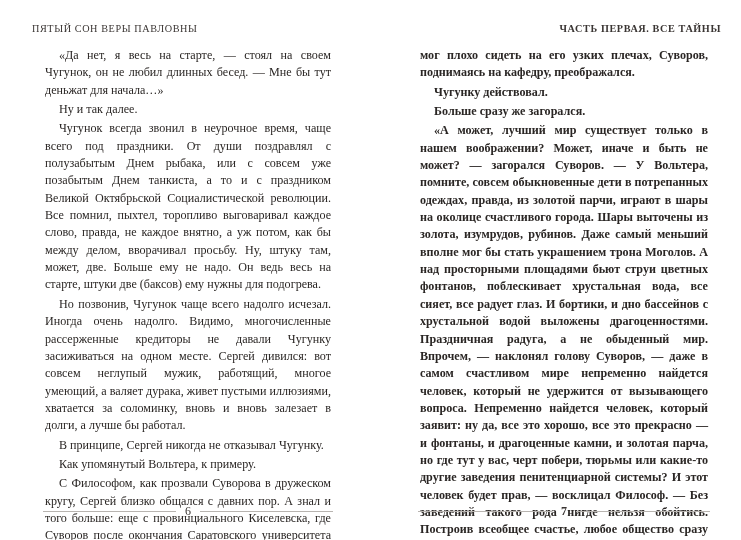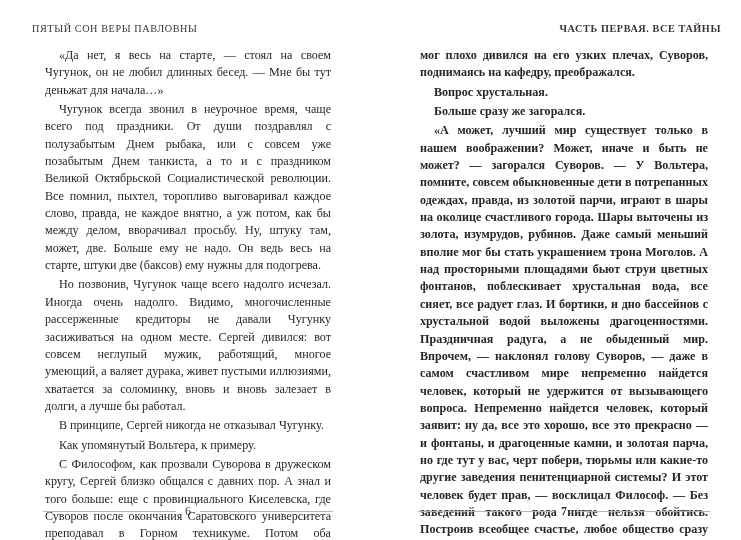--- a/index.html
+++ b/index.html
@@ -44,39 +44,40 @@
   .folio .rule { flex: 1; height: 1px; background: #b8b4b0; }
   .folio .num { padding: 0 9px; }
 </style>
 </head>
 <body>
 
 <div class="page left">
   <div class="running-head">Пятый сон Веры Павловны</div>
   <div class="text">
     <p>«Да нет, я весь на старте, — стоял на своем Чугунок, он не любил длинных бесед. — Мне бы тут деньжат для начала…»</p>
+    <p>Ну и так далее.</p>
     <p>Чугунок всегда звонил в неурочное время, чаще всего под праздники. От души поздравлял с полузабытым Днем рыбака, или с совсем уже позабытым Днем танкиста, а то и с праздником Великой Октябрьской Социалистической революции. Все помнил, пыхтел, торопливо выговаривал каждое слово, правда, не каждое внятно, а уж потом, как бы между делом, вворачивал просьбу. Ну, штуку там, может, две. Больше ему не надо. Он ведь весь на старте, штуки две (баксов) ему нужны для подогрева.</p>
     <p>Но позвонив, Чугунок чаще всего надолго исчезал. Иногда очень надолго. Видимо, многочисленные рассерженные кредиторы не давали Чугунку засиживаться на одном месте. Сергей дивился: вот совсем неглупый мужик, работящий, многое умеющий, а валяет дурака, живет пустыми иллюзиями, хватается за соломинку, вновь и вновь залезает в долги, а лучше бы работал.</p>
     <p>В принципе, Сергей никогда не отказывал Чугунку.</p>
     <p>Как упомянутый Вольтера, к примеру.</p>
     <p>С Философом, как прозвали Суворова в дружеском кругу, Сергей близко общался с давних пор. А знал и того больше: еще с провинциального Киселевска, где Суворов после окончания Саратовского университета преподавал в Горном техникуме. Потом оба доцентствовали, уже в Томске. Философ в университете, Сергей в Политехе. Редкий человек. Случалось, что Сергей специально ходил на его лекции.</p>
 
   </div>
   <div class="folio">
     <span class="rule"></span>
     <span class="num">6</span>
     <span class="rule"></span>
   </div>
 </div>
 
 <div class="page right">
   <div class="running-head">Часть первая. Все тайны</div>
   <div class="text">
-    <p class="cont">мог плохо дивился на его узких плечах, Суворов, поднимаясь на кафедру, преображался.</p>
-    <p>Вопрос хрустальная.</p>
+    <p class="cont">мог плохо сидеть на его узких плечах, Суворов, поднимаясь на кафедру, преображался.</p>
+    <p>Чугунку действовал.</p>
     <p>Больше сразу же загорался.</p>
     <p>«А может, лучший мир существует только в нашем воображении? Может, иначе и быть не может? — загорался Суворов. — У Вольтера, помните, совсем обыкновенные дети в потрепанных одеждах, правда, из золотой парчи, играют в шары на околице счастливого города. Шары выточены из золота, изумрудов, рубинов. Даже самый меньший вполне мог бы стать украшением трона Моголов. А над просторными площадями бьют струи цветных фонтанов, поблескивает хрустальная вода, все сияет, все радует глаз. И бортики, и дно бассейнов с хрустальной водой выложены драгоценностями. Праздничная радуга, а не обыденный мир. Впрочем, — наклонял голову Суворов, — даже в самом счастливом мире непременно найдется человек, который не удержится от вызывающего вопроса. Непременно найдется человек, который заявит: ну да, все это хорошо, все это прекрасно — и фонтаны, и драгоценные камни, и золотая парча, но где тут у вас, черт побери, тюрьмы или какие-то другие заведения пенитенциарной системы? И этот человек будет прав, — восклицал Философ. — Без заведений такого рода нигде нельзя обойтись. Построив всеобщее счастье, любое общество сразу задумывается о способах его защиты. Другое дело, что мы не можем указать координат такой счастливой страны. Даже о Шамбале в древних книгах просто сказано, что она лежит где-то к северу от Сиккима…»</p>
 
   </div>
   <div class="folio">
     <span class="rule"></span>
     <span class="num">7</span>
     <span class="rule"></span>
   </div>
 </div>

